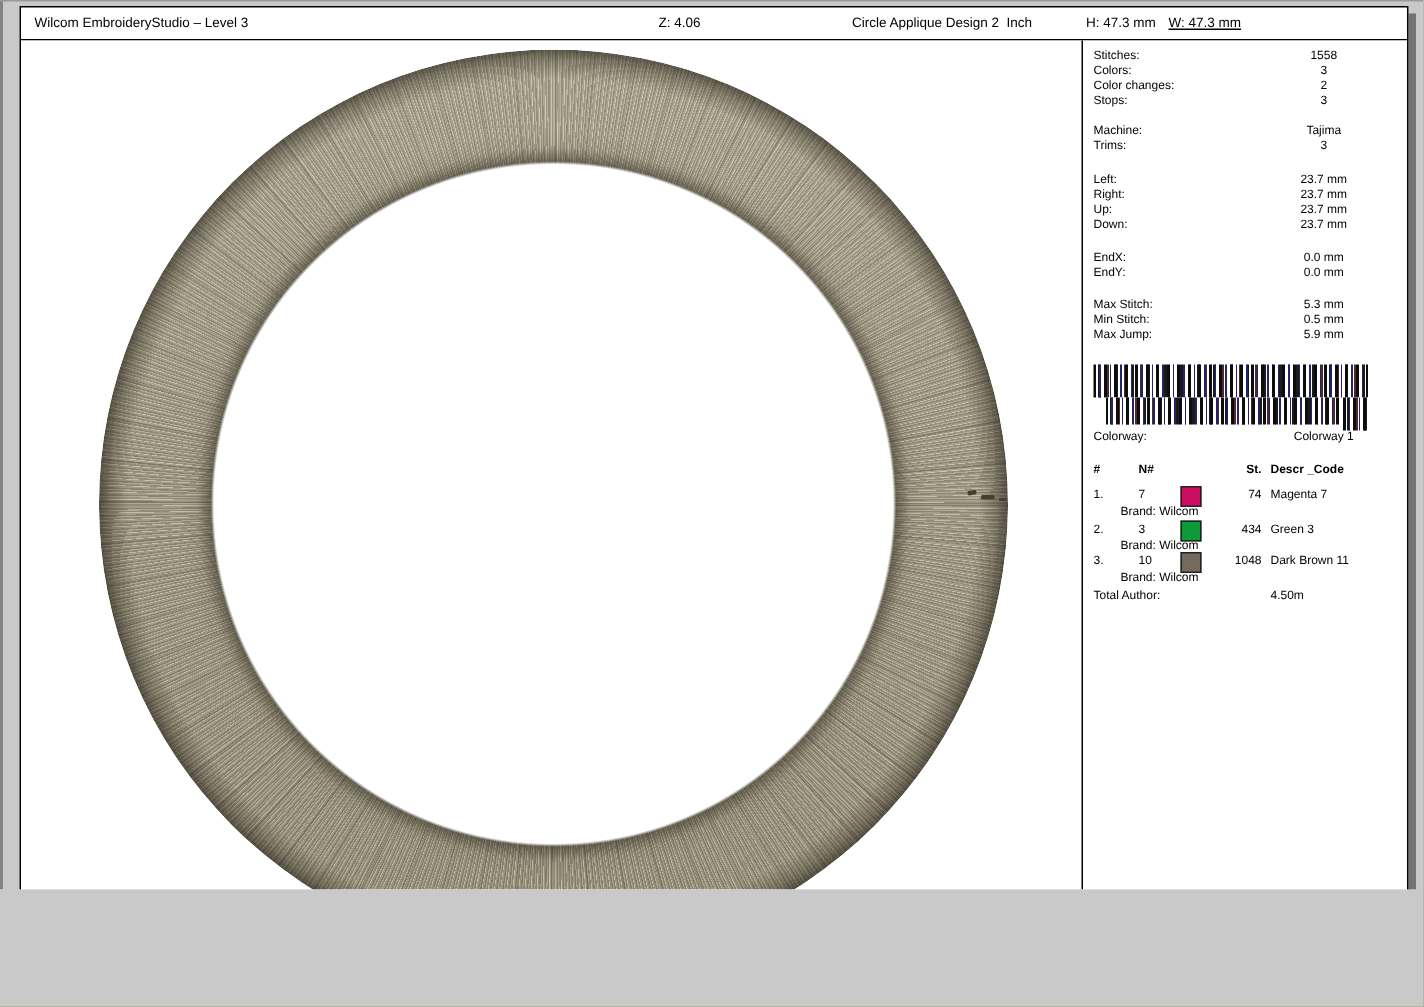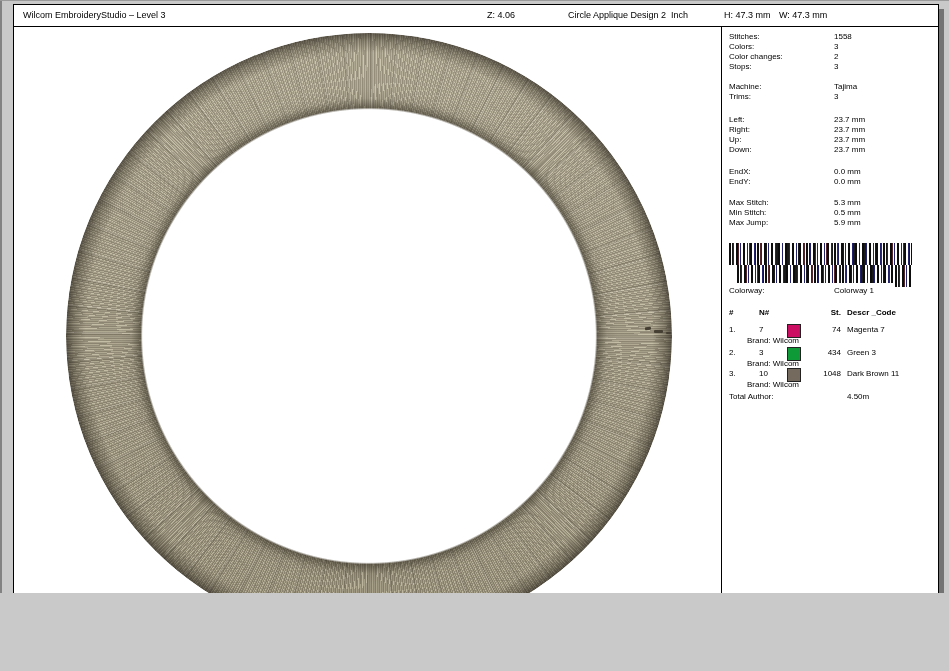--- a/index.html
+++ b/index.html
@@ -9,24 +9,24 @@
   .win-top-edge{position:absolute;left:0;top:0;width:100%;height:1px;background:#9a9a9a;}
 
   .page{position:absolute;left:13px;top:4px;width:924px;height:652px;background:#ffffff;
         border:1px solid #000;box-shadow:5px 5px 0 0 #737373;}
 
   
   .hdr{position:absolute;left:0;top:0;width:100%;height:21px;border-bottom:1px solid #000;
        font-size:9px;color:#000;}
   .hdr span{position:absolute;top:5px;white-space:pre;}
   .hdr .t-app{left:9px;}
-  .hdr .t-zoom{left:473px;}
+  .hdr .t-zoom{left:425px;}
   .hdr .t-name{left:554px;}
   .hdr .t-h{left:710px;}
-  .hdr .t-w{left:765px;}
+  .hdr .t-w{left:765px;text-decoration:underline;}
 
   
   .ftr{position:absolute;left:0;top:637px;width:100%;height:15px;border-top:1px solid #000;
        font-size:9px;color:#000;}
   .ftr span{position:absolute;top:3px;white-space:pre;}
   .ftr .f-author{left:9px;}
   .ftr .f-saved{left:165px;}
   .ftr .f-printed{left:304px;}
   .ftr .f-keywords{left:488px;}
 
@@ -62,21 +62,21 @@
   .sm1{left:631px;top:300px;width:6px;height:3px;transform:rotate(-8deg);}
   .sm2{left:640px;top:303px;width:9px;height:3px;}
   .sm3{left:652px;top:305px;width:5px;height:2px;}
 
   
   .panel{position:absolute;left:707px;top:22px;width:216px;height:615px;border-left:1px solid #000;
          font-size:8px;color:#000;background:#fff;}
   .pgroup{position:absolute;left:7px;width:202px;}
   .prow{display:flex;height:10px;line-height:10px;}
   .plabel{width:105px;flex:none;}
-  .pvalue{flex:1;}
+  .pvalue{flex:1;text-align:center;}
   .g-stats{top:5px;} .g-machine{top:55px;} .g-extents{top:88px;}
   .g-end{top:140px;} .g-limits{top:171px;}
 
   
   .barcode{position:absolute;left:7px;top:214px;width:196px;height:42px;}
   .bc-band{position:absolute;background:
       repeating-linear-gradient(90deg, #0d0d0d 0 2px, rgba(0,0,0,0) 2px 4px, #23236b 4px 5px, rgba(0,0,0,0) 5px 7px),
       repeating-linear-gradient(90deg, rgba(0,0,0,0) 0 3px, #1a1a1a 3px 5px, rgba(0,0,0,0) 5px 9px, #53262b 9px 10px, rgba(0,0,0,0) 10px 11px),
       #fff;}
   .bc1{left:0;top:2px;width:183px;height:22px;}

